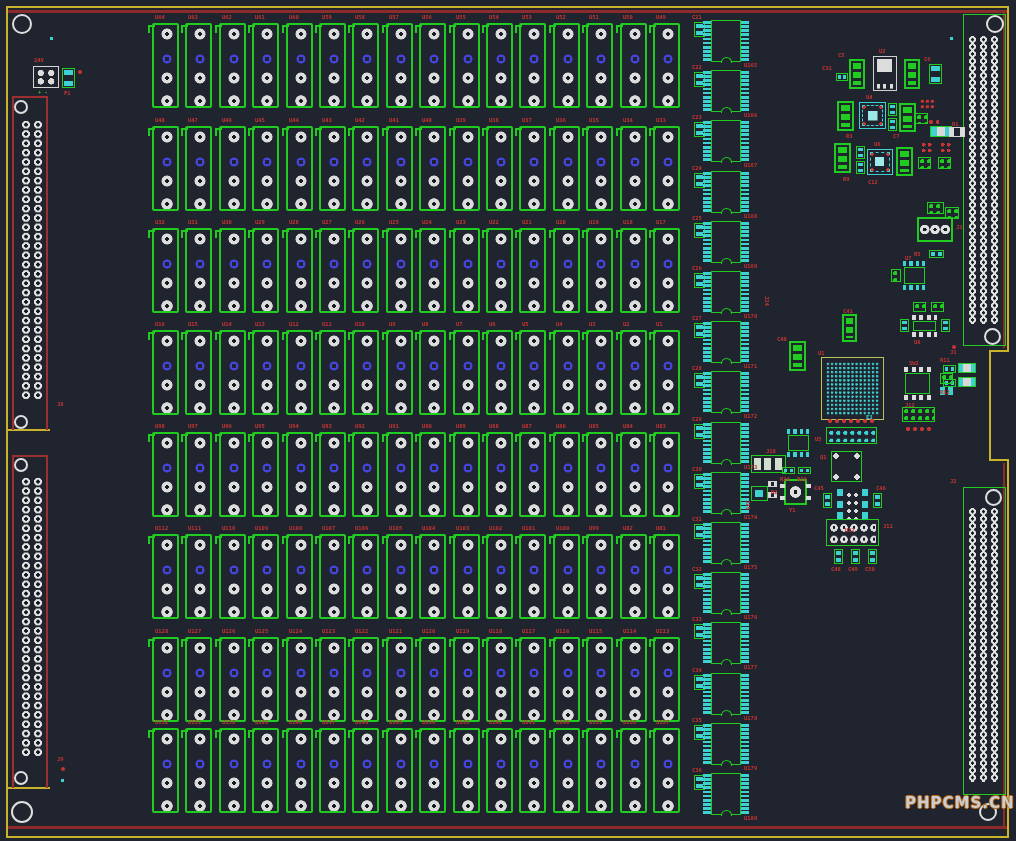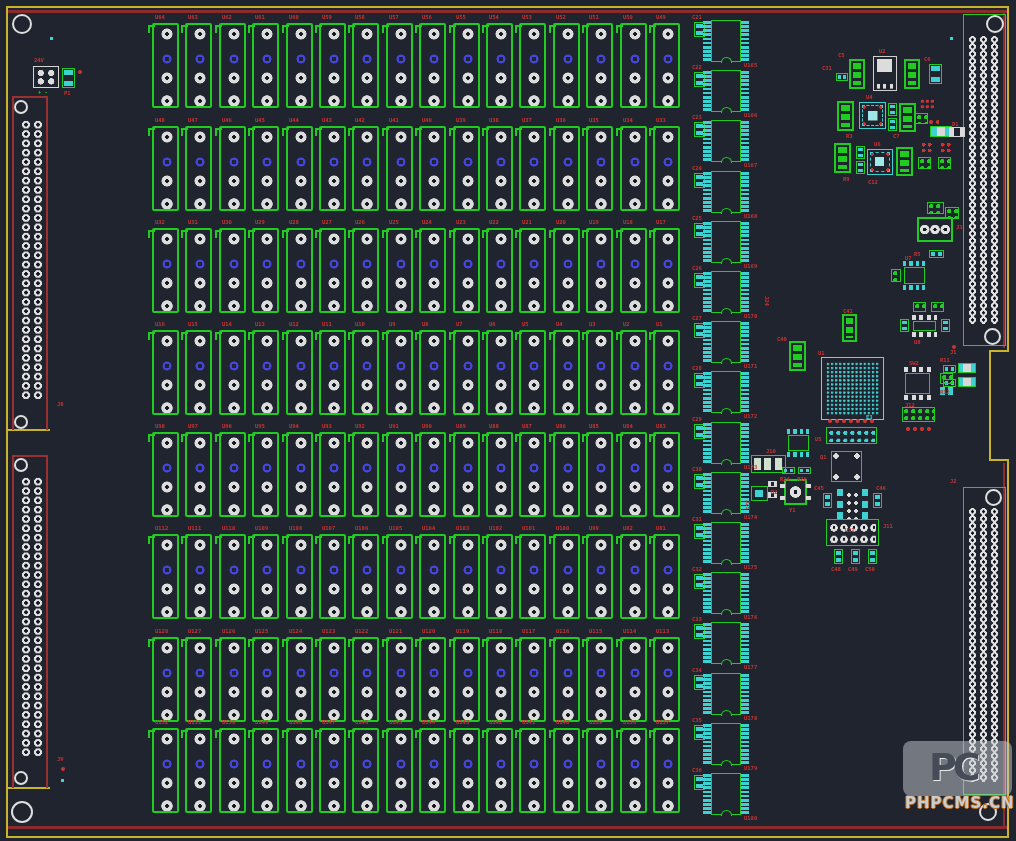--- a/index.html
+++ b/index.html
@@ -623,17 +623,14 @@
       <div class="txt" style="left: 831px; top: 567px;">C48</div>
       <div class="txt" style="left: 848px; top: 567px;">C49</div>
       <div class="txt" style="left: 865px; top: 567px;">C50</div>
       <div class="txt" style="left: 57px; top: 402px;">J8</div>
       <div class="txt" style="left: 57px; top: 757px;">J9</div>
       <div class="txt" style="left: 950px; top: 350px;">J1</div>
       <div class="txt" style="left: 950px; top: 479px;">J2</div>
       <div class="txt vert" style="left: 763px; top: 296px;">J24</div>
       <div class="txt vert" style="left: 744px; top: 500px;">J25</div>
     </div>
-  <div class="wm-box" style="left:903px;top:741px;width:109px;height:55px;">
-    <div class="wm-logo" style="left:26px;top:4px;">PC</div>
-  </div>
   <div class="wm-text" style="left:905px;top:794px;">PHPCMS.CN</div>
 </div>
 
 </body></html>

